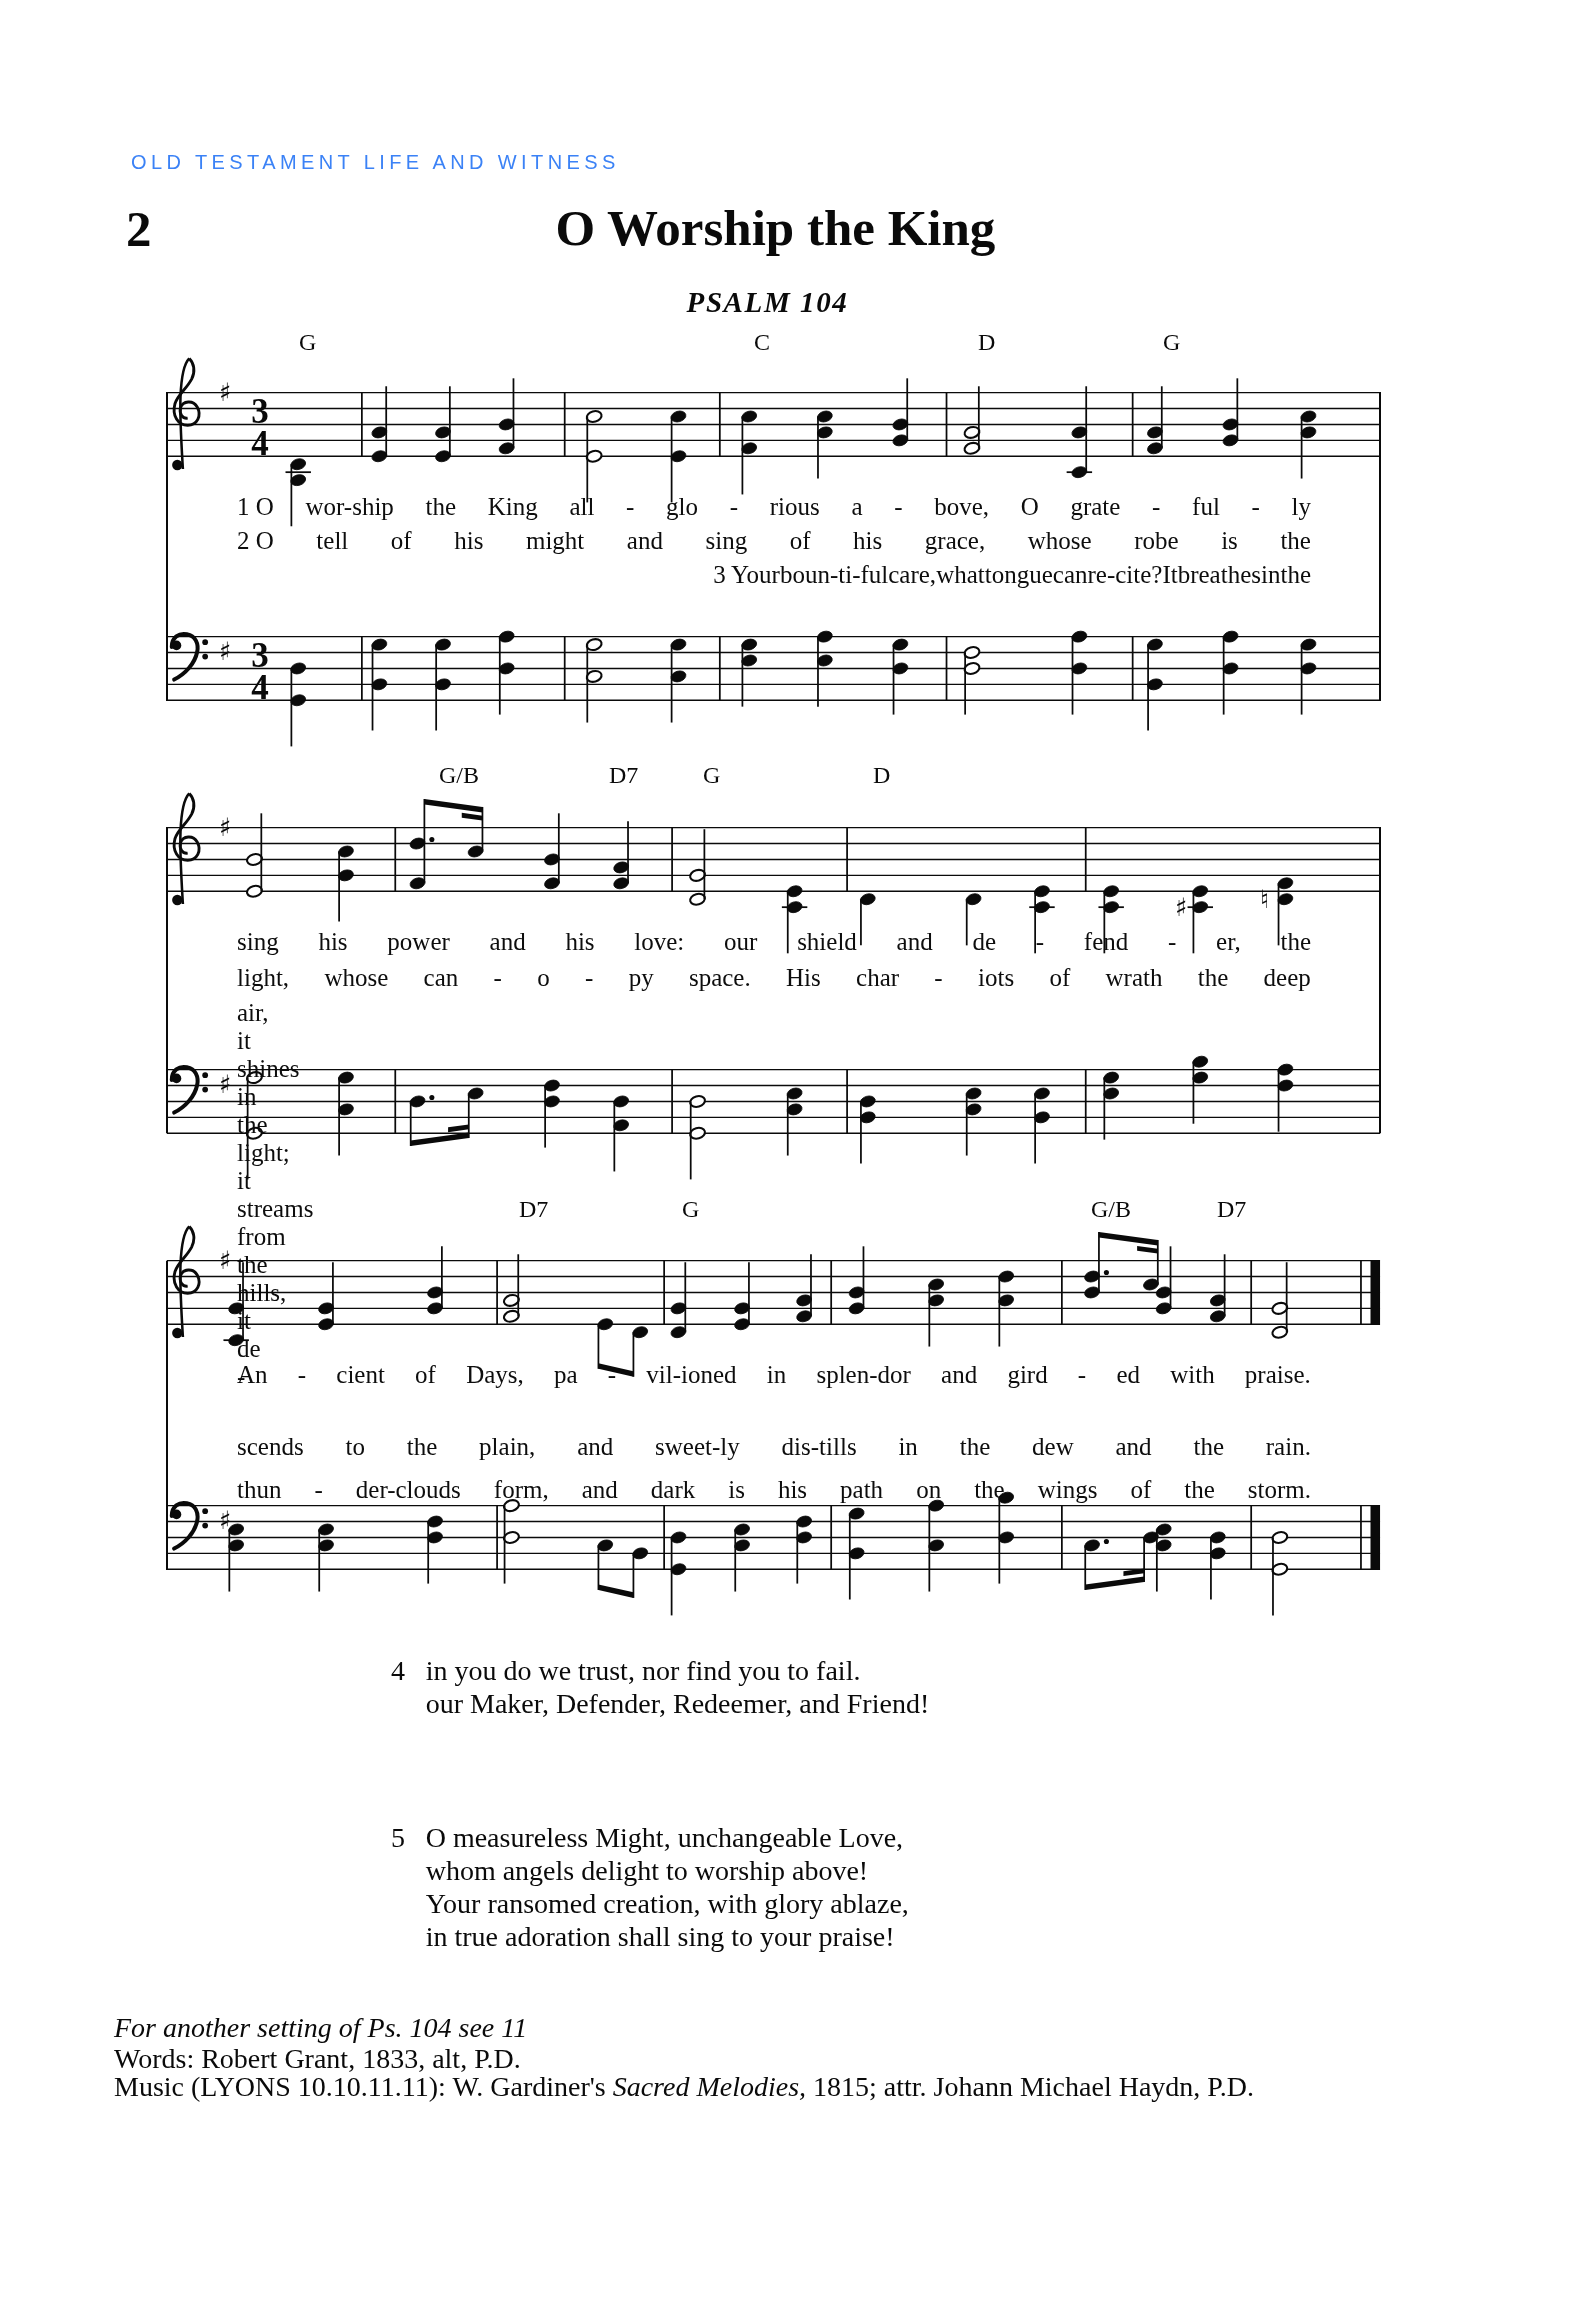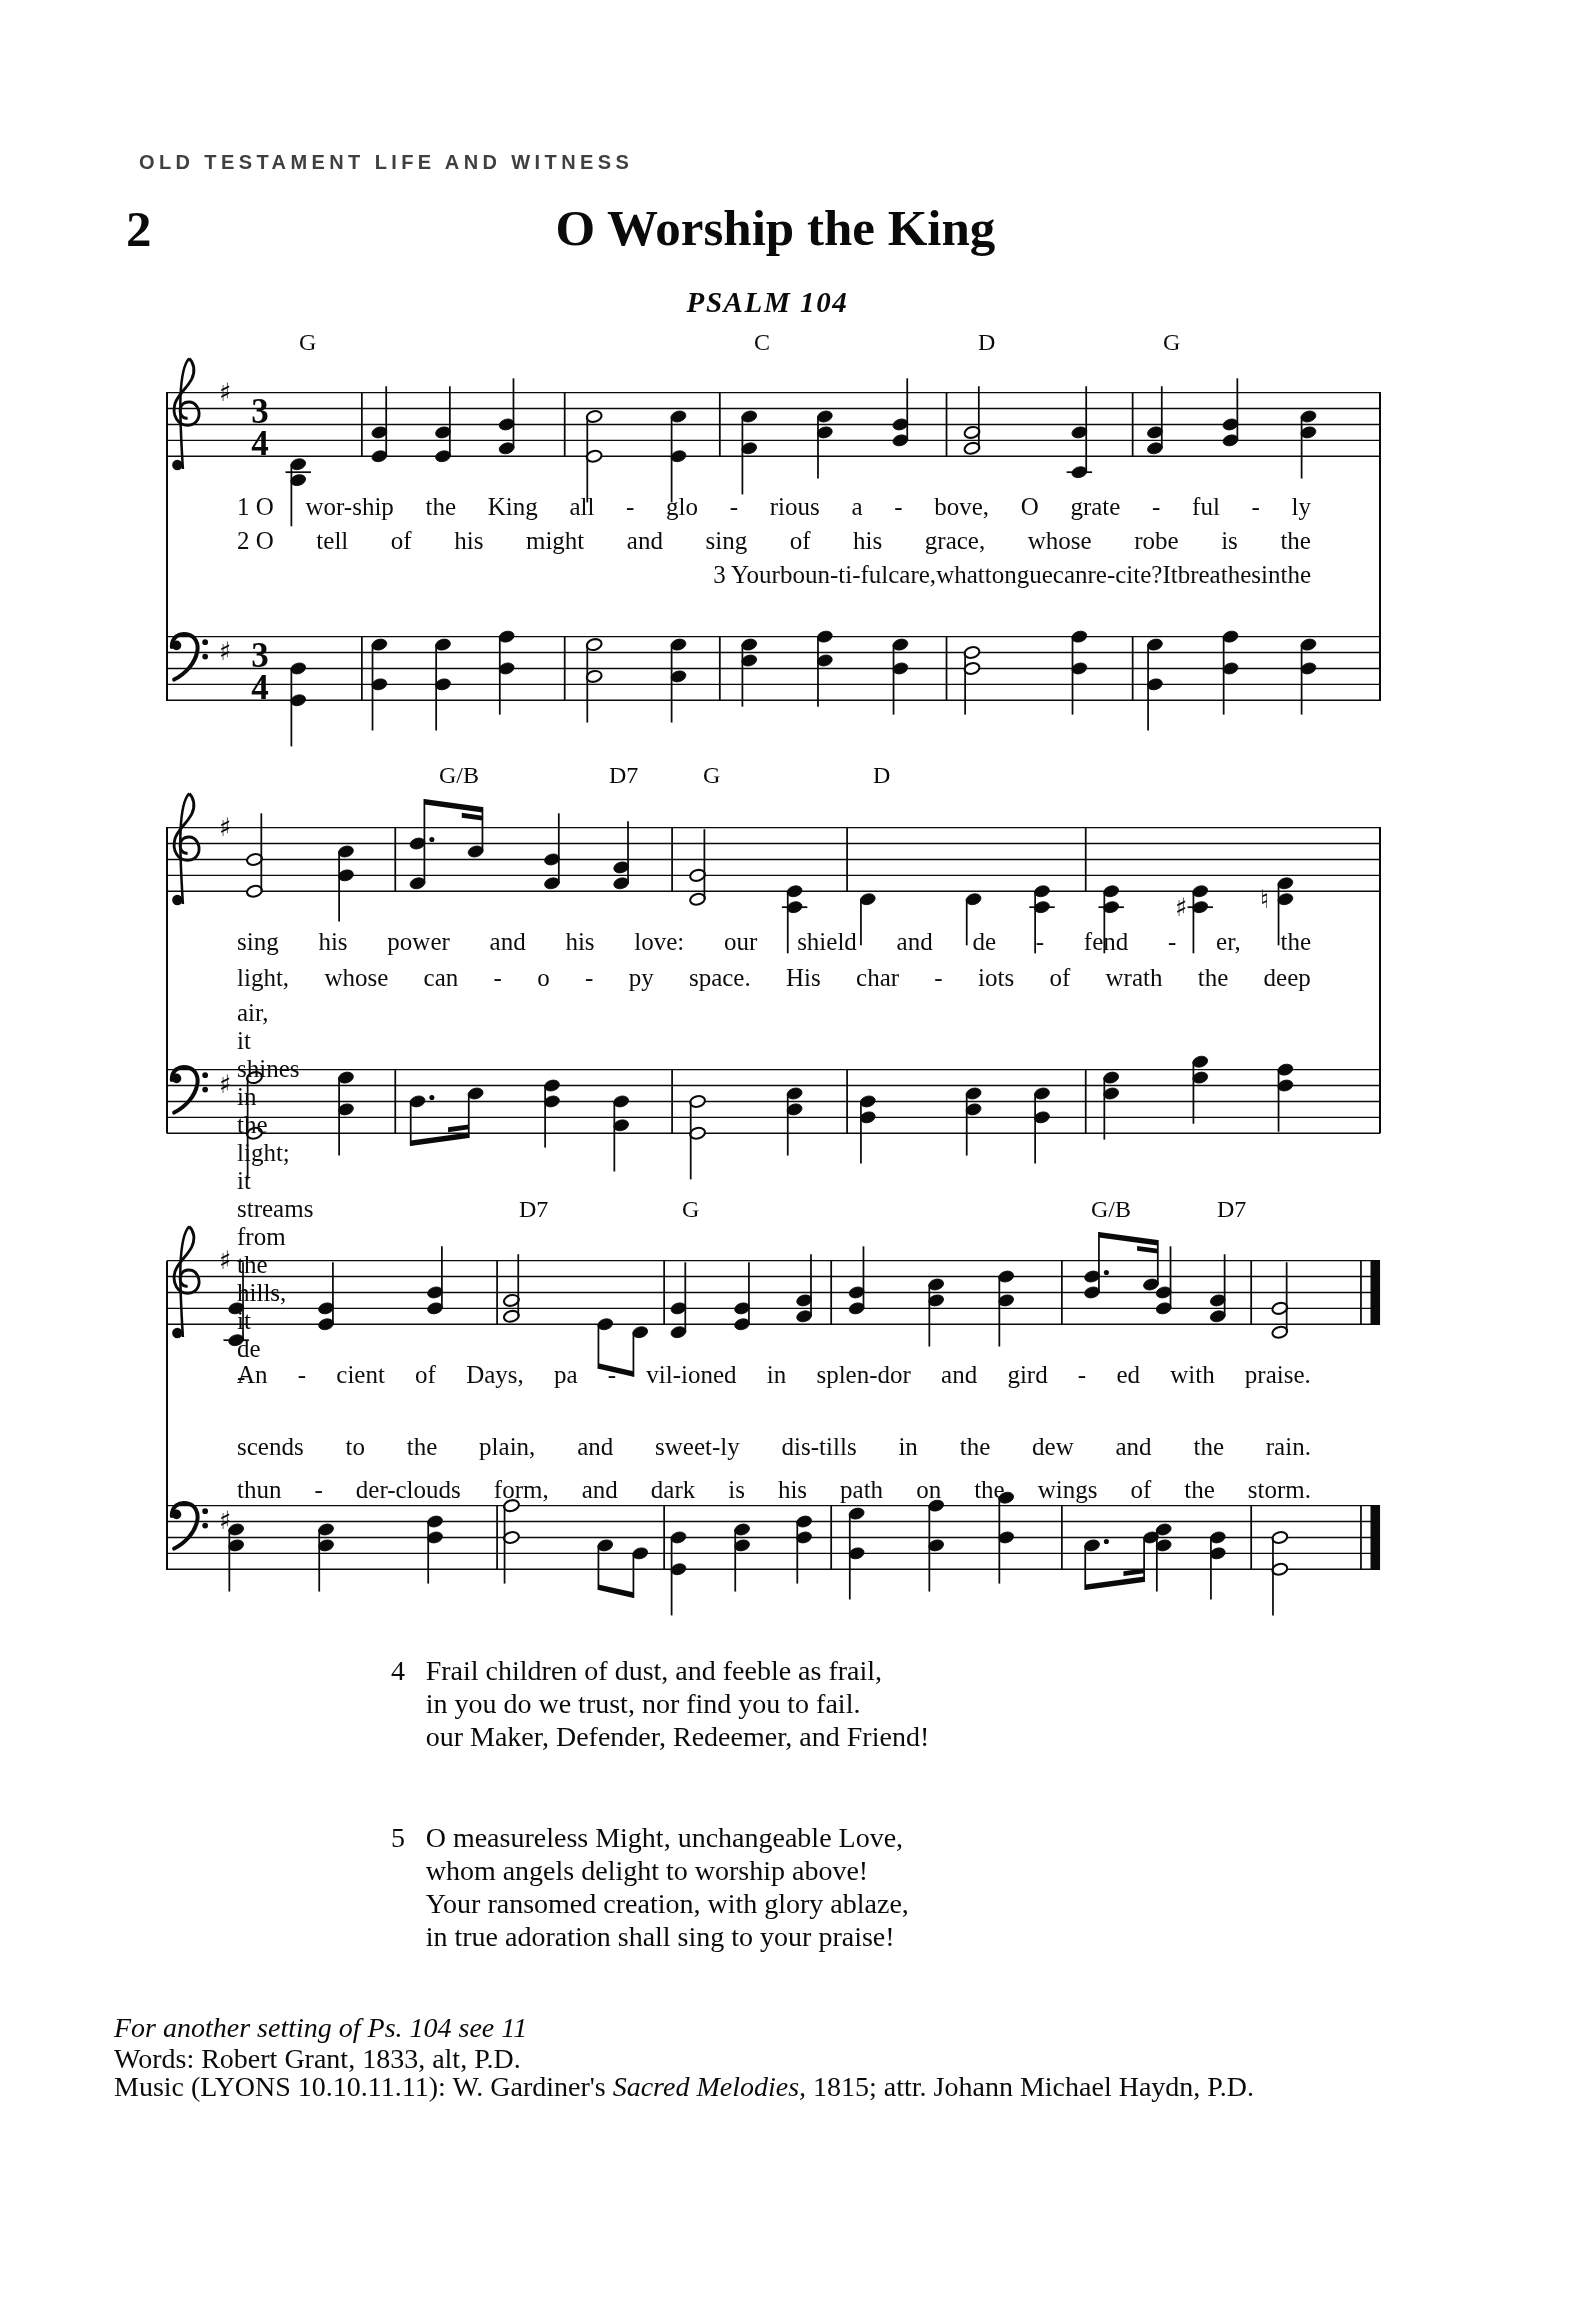--- a/index.html
+++ b/index.html
@@ -1,19 +1,19 @@
 <!DOCTYPE html>
 <html style="font-size:12.7px"><head>
 <meta charset="utf-8">
 <style>
   html,body{margin:0;padding:0;background:#e8e8e8;}
   .page{position:relative;width:1591px;height:2307px;background:#fff;color:#0a0a0a;
         font-family:"Liberation Serif",serif;overflow:hidden;}
   .hdr{position:absolute;left:131px;top:151px;font-family:"Liberation Sans",sans-serif;
-       font-weight:bold;font-size:20px;letter-spacing:4.4px;color:#404040;margin-left:8px;}
+       font-weight:normal;font-size:20px;letter-spacing:4.4px;color:#3b82f6;}
   .hymn-number{position:absolute;left:126px;top:200px;font-weight:bold;font-size:51px;}
   .title{position:absolute;left:0;top:199px;width:1535px;text-align:center;
          font-weight:bold;font-size:51px;padding-left:8px;}
   .subtitle{position:absolute;left:0;top:286px;width:1535px;text-align:center;
             font-weight:bold;font-size:29px;letter-spacing:1.6px;font-style:italic;}
   .chord{position:absolute;font-size:24px;color:#0a0a0a;white-space:nowrap;}
   .staff-svg{position:absolute;left:163px;width:1225px;height:191px;overflow:visible;}
   .connector{position:absolute;width:1.9px;background:#0a0a0a;}
   .lyric-row{position:absolute;left:237px;width:1074px;display:flex;
              justify-content:space-between;font-size:25px;color:#0d0d0d;white-space:nowrap;}
@@ -778,21 +778,20 @@
         <span>and</span>
         <span>the</span>
         <span>rain.</span>
       </div>
       <div class="connector" style="left: 166px; top: 1261px; height: 309px;"></div>
     </div>
 
   <div class="verse" style="left:391px;top:1654px">
     <span class="vnum">4</span>
     <div>
-      <div>Frail children of dust, and feeble as frail,</div>
       <div>in you do we trust, nor find you to fail.</div>
       <div>our Maker, Defender, Redeemer, and Friend!</div>
     </div>
   </div>
 
   <div class="verse" style="left:391px;top:1821px">
     <span class="vnum">5</span>
     <div>
       <div>O measureless Might, unchangeable Love,</div>
       <div>whom angels delight to worship above!</div>

